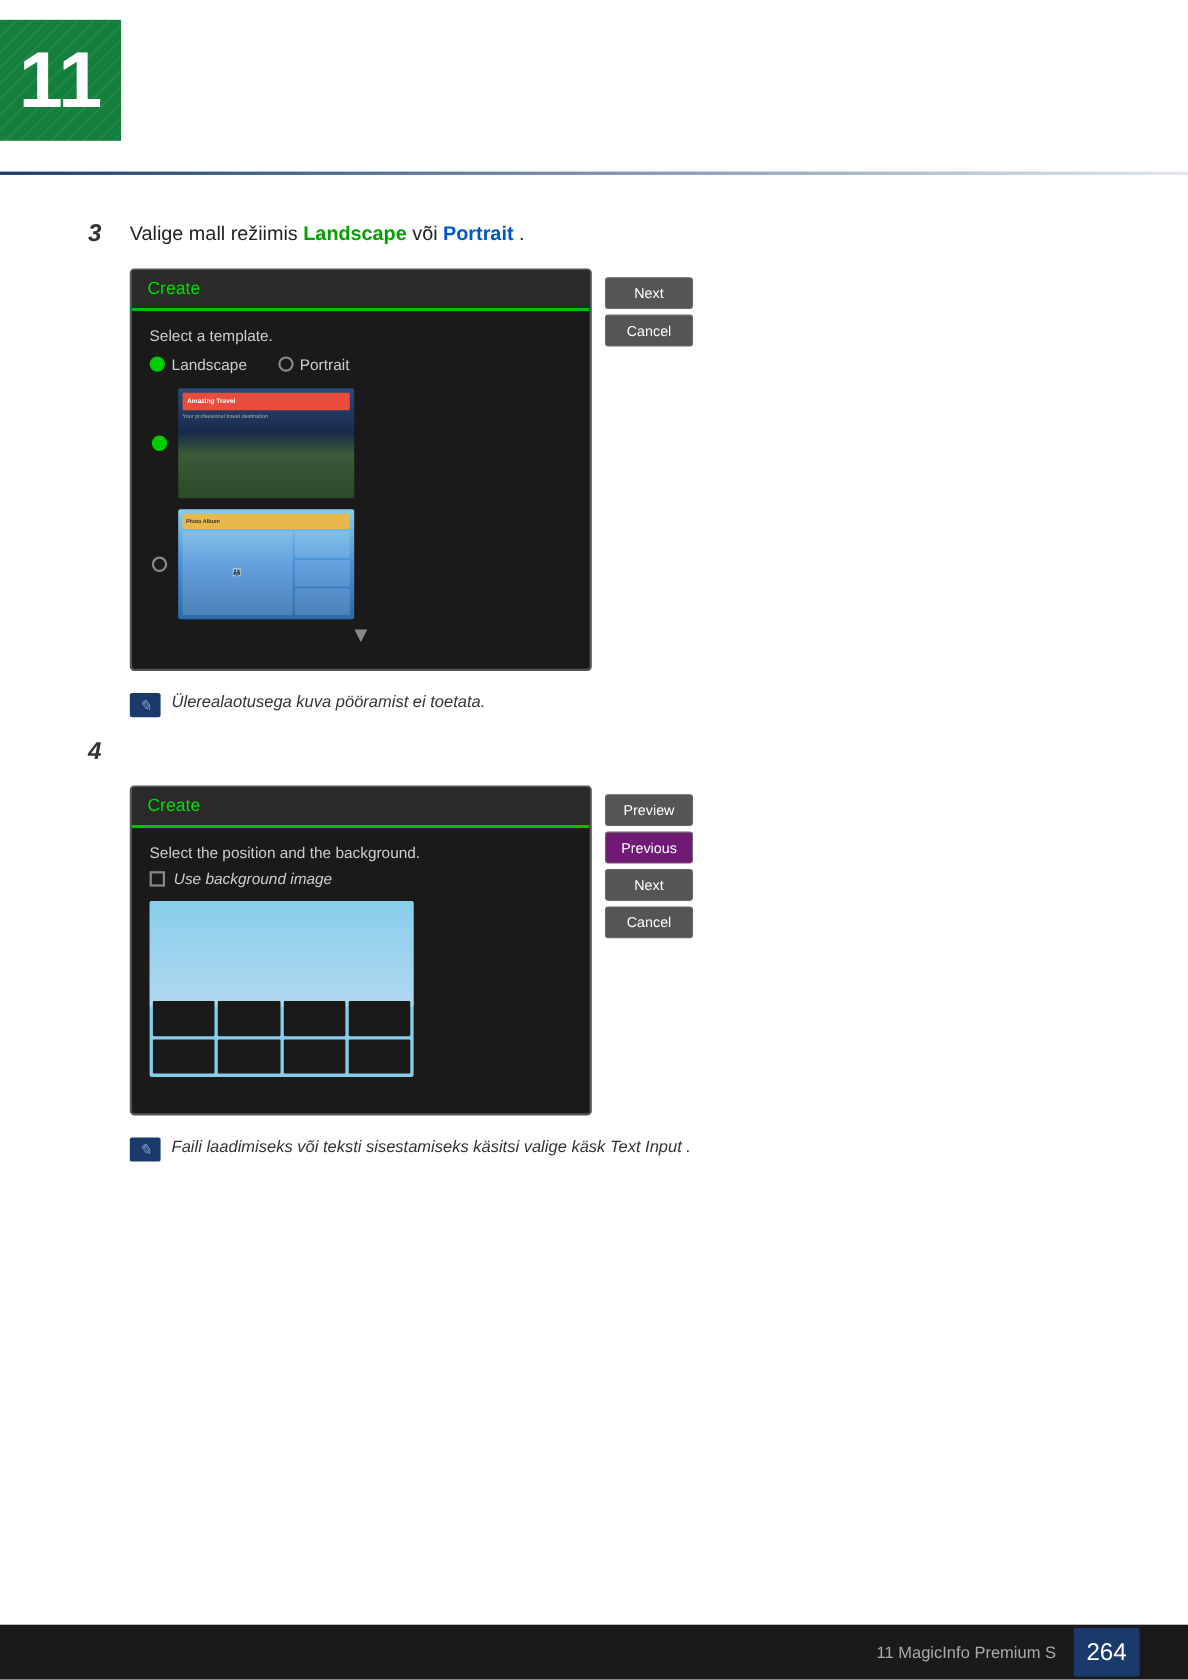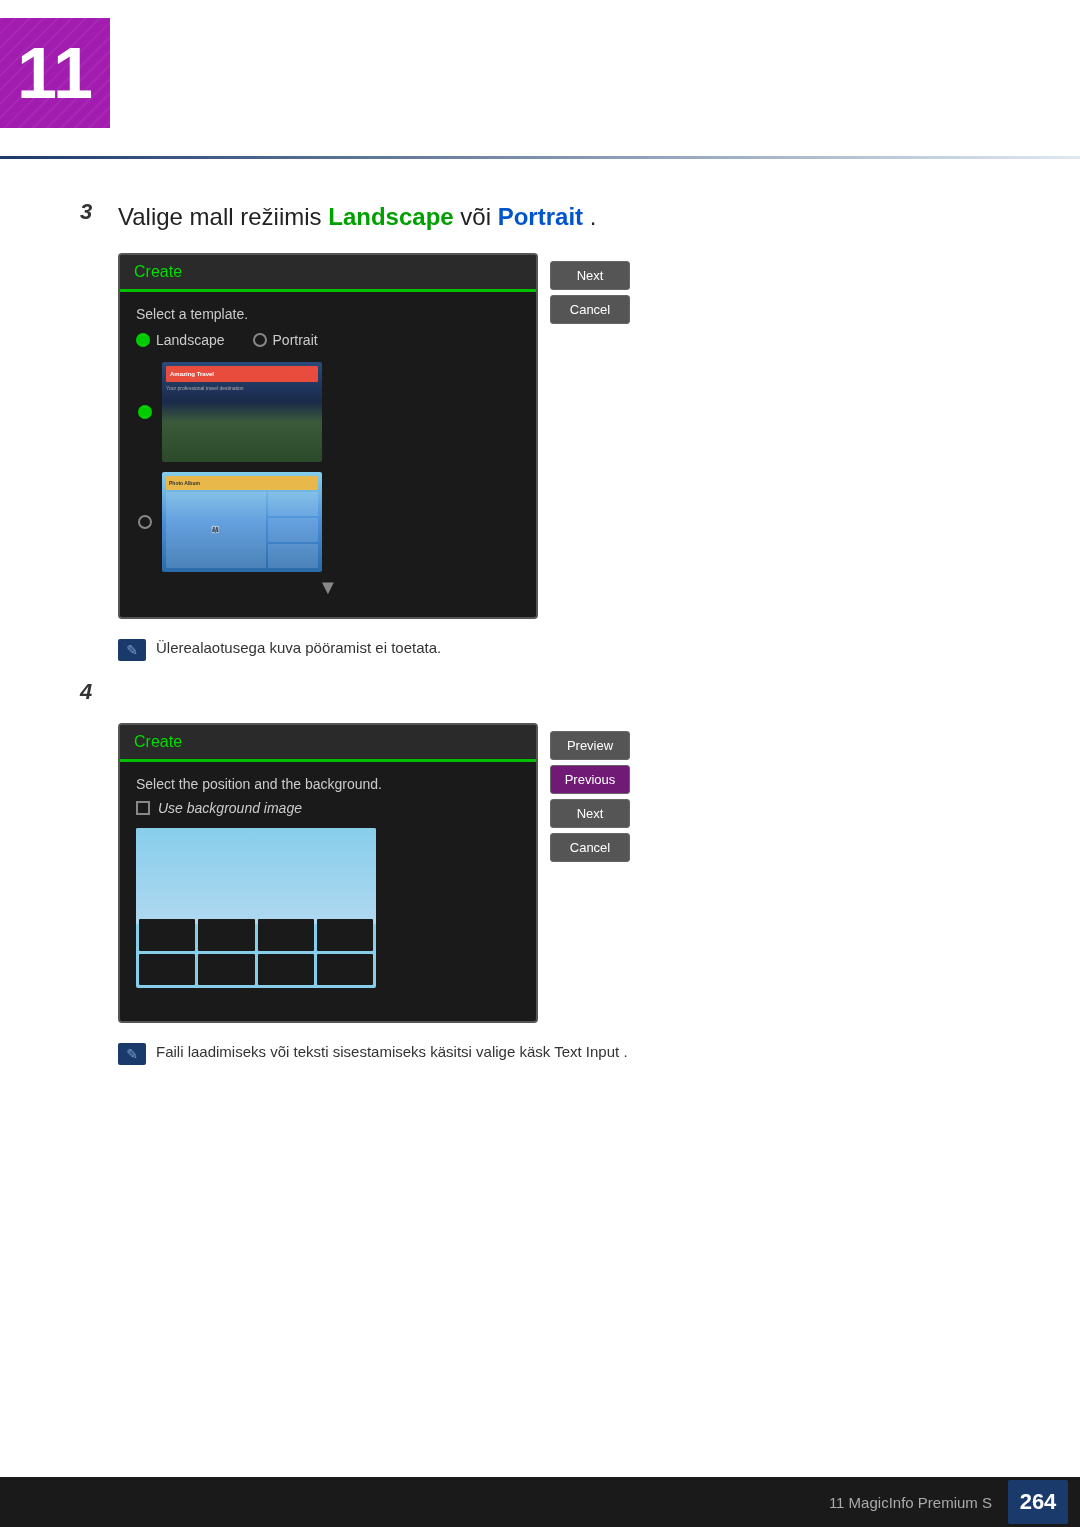--- a/index.html
+++ b/index.html
@@ -15,21 +15,21 @@
     .chapter-banner {
       display: flex;
       align-items: center;
       padding: 18px 0 18px 0;
       margin-bottom: 10px;
       position: relative;
     }
     .chapter-number-box {
       width: 110px;
       height: 110px;
-      background: #a21caf;
+      background: #15803d;
       display: flex;
       align-items: center;
       justify-content: center;
       position: relative;
       margin-right: 24px;
       flex-shrink: 0;
     }
     .chapter-number-box::before {
       content: '';
       position: absolute;
@@ -70,21 +70,21 @@
     }
     .step-number {
       font-size: 22px;
       font-weight: bold;
       color: #333;
       margin-right: 14px;
       min-width: 24px;
       font-style: italic;
     }
     .step-text {
-      font-size: 24px;
+      font-size: 18px;
       color: #222;
       line-height: 1.5;
     }
     .step-text .highlight-landscape {
       color: #00a000;
       font-weight: bold;
     }
     .step-text .highlight-portrait {
       color: #0055cc;
       font-weight: bold;
@@ -306,20 +306,21 @@
       background: #701a75;
       color: #fff;
     }
 
     
     .note-row {
       display: flex;
       align-items: flex-start;
       gap: 10px;
       margin: 10px 0 18px 38px;
+      font-style: italic;
     }
     .note-icon {
       width: 28px;
       height: 22px;
       background: #1a3a6b;
       border-radius: 2px;
       flex-shrink: 0;
       display: flex;
       align-items: center;
       justify-content: center;
@@ -400,32 +401,32 @@
     .page-footer {
       position: absolute;
       bottom: 0;
       left: 0;
       right: 0;
       height: 50px;
       background: #1a1a1a;
       display: flex;
       align-items: center;
       justify-content: flex-end;
-      padding-right: 12px;
+      padding-right: 44px;
       gap: 16px;
     }
     .footer-text {
       color: #aaa;
       font-size: 15px;
     }
     .footer-page {
       background: #1a3a6b;
       color: #fff;
       font-size: 22px;
-      font-weight: bold;
+      font-weight: normal;
       width: 60px;
       height: 44px;
       display: flex;
       align-items: center;
       justify-content: center;
       border-radius: 2px;
     }
 
     
     .banner-divider {

